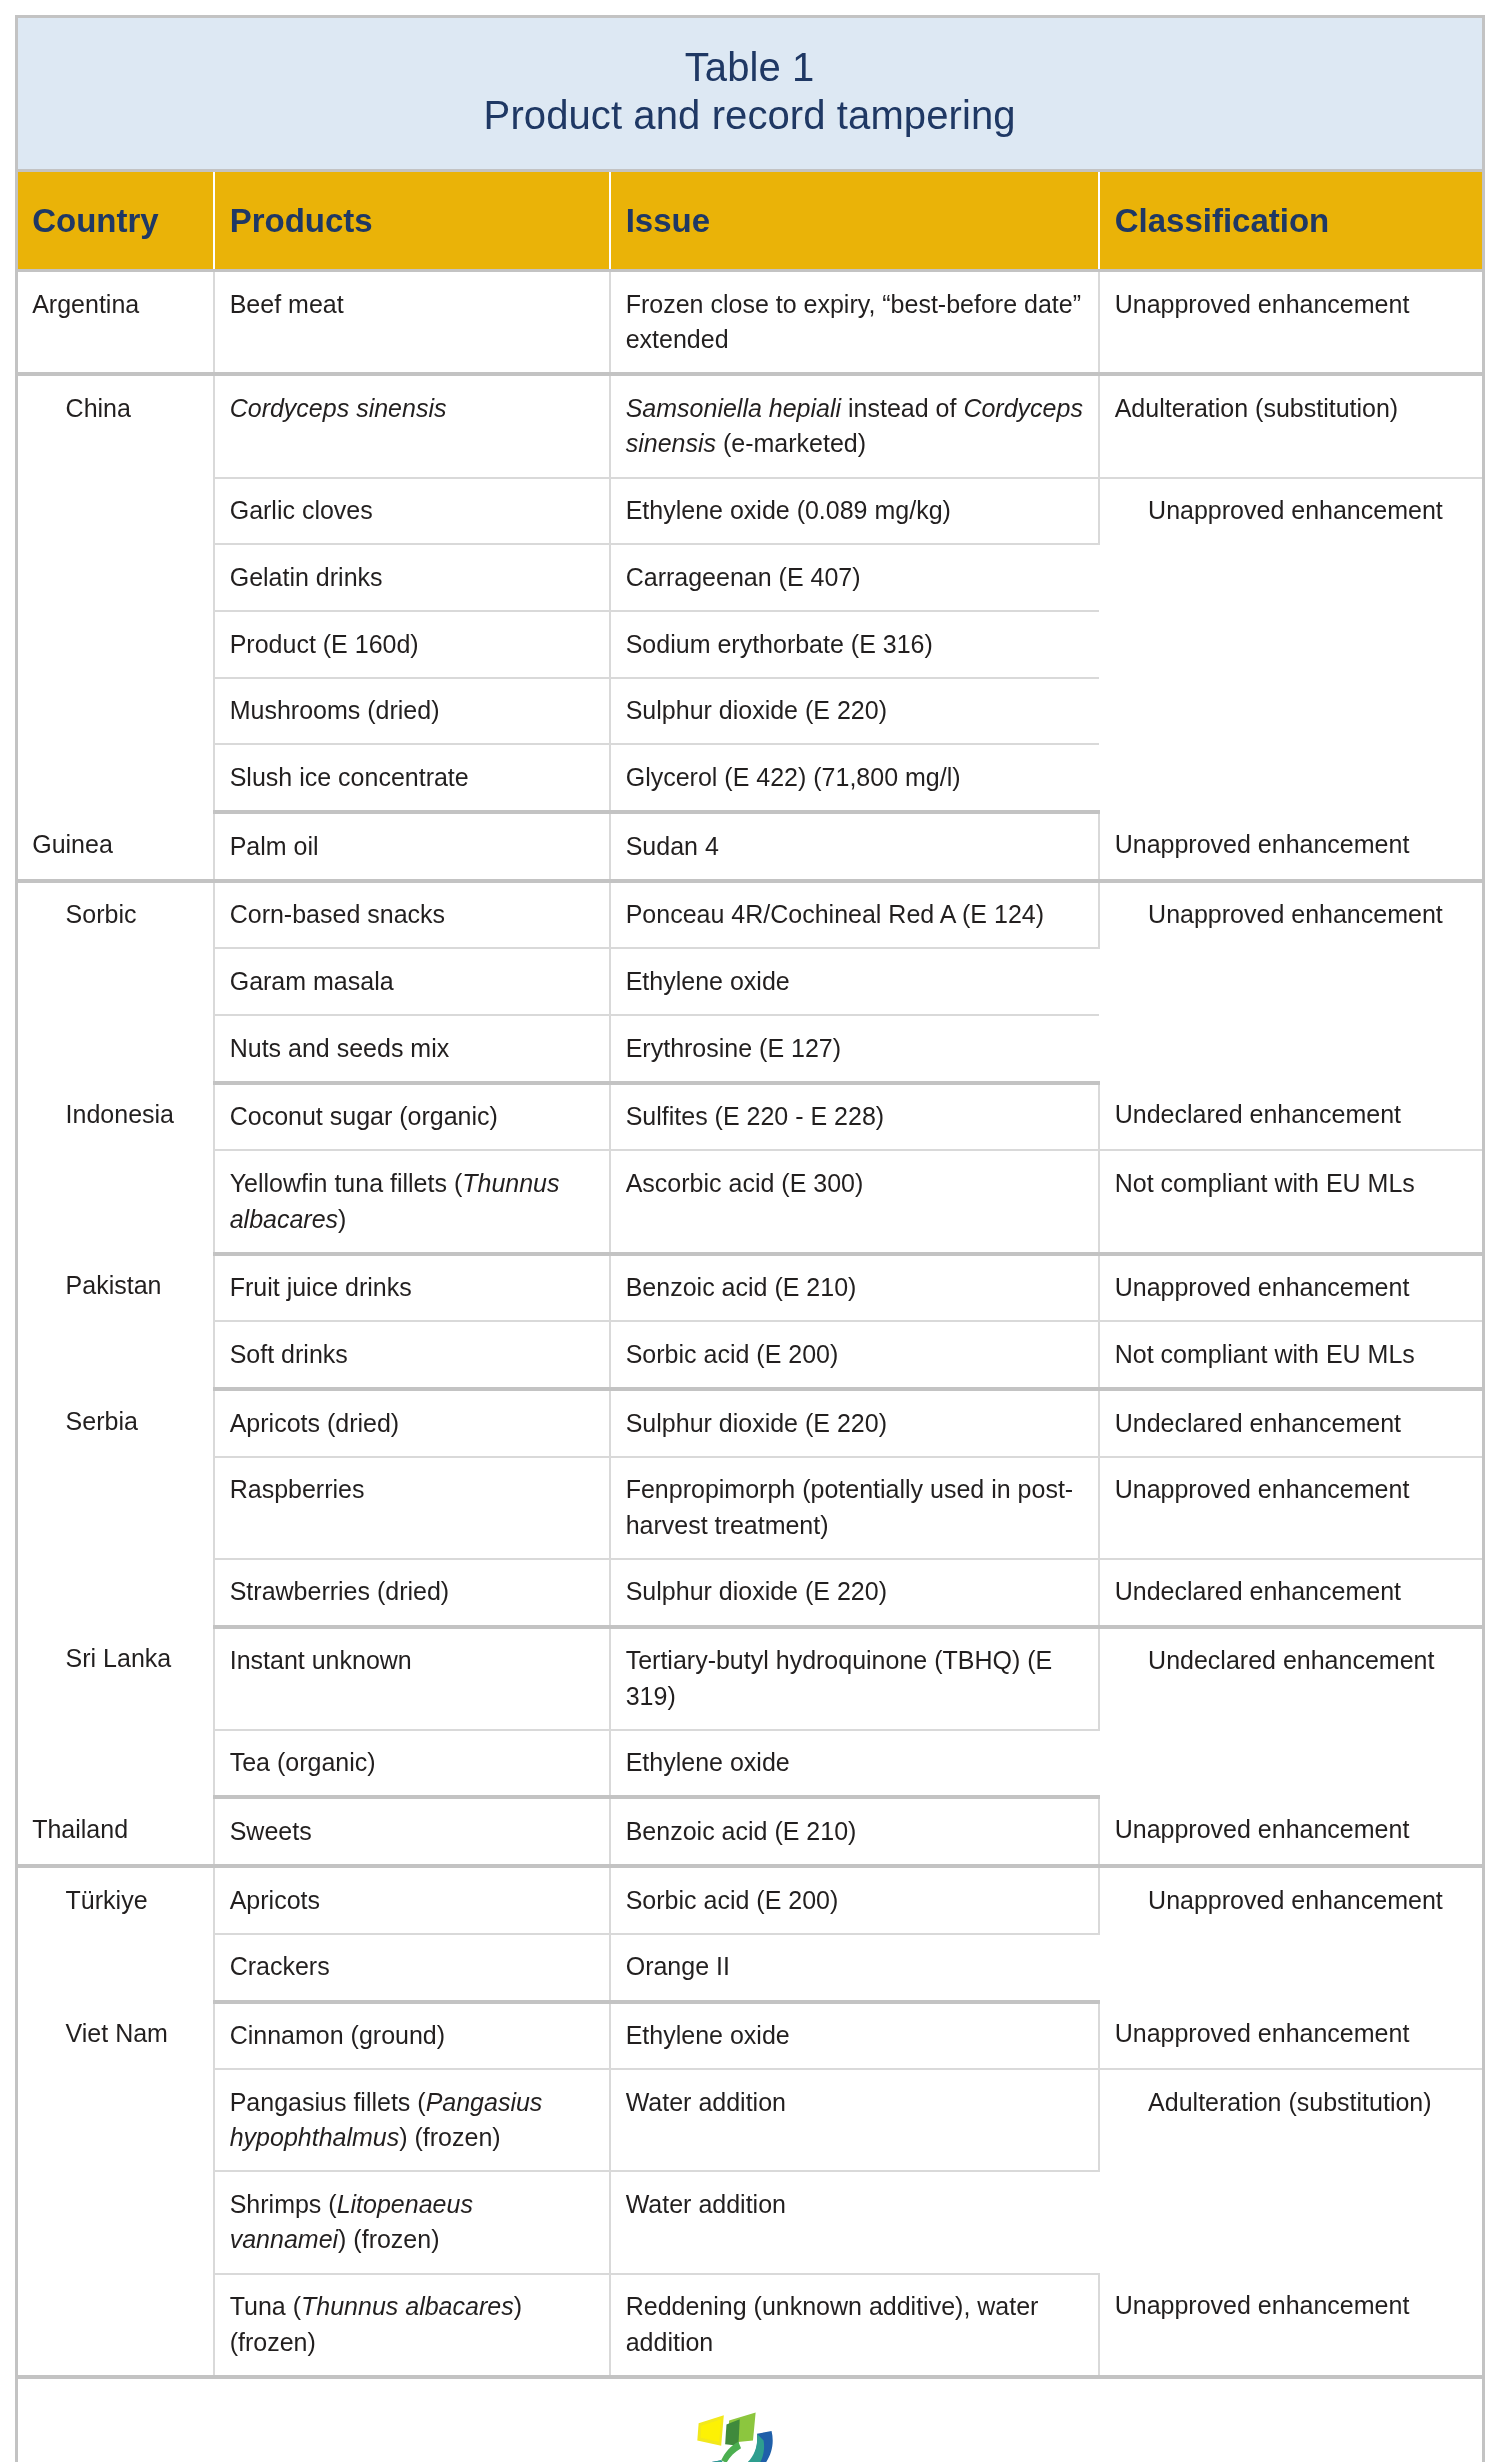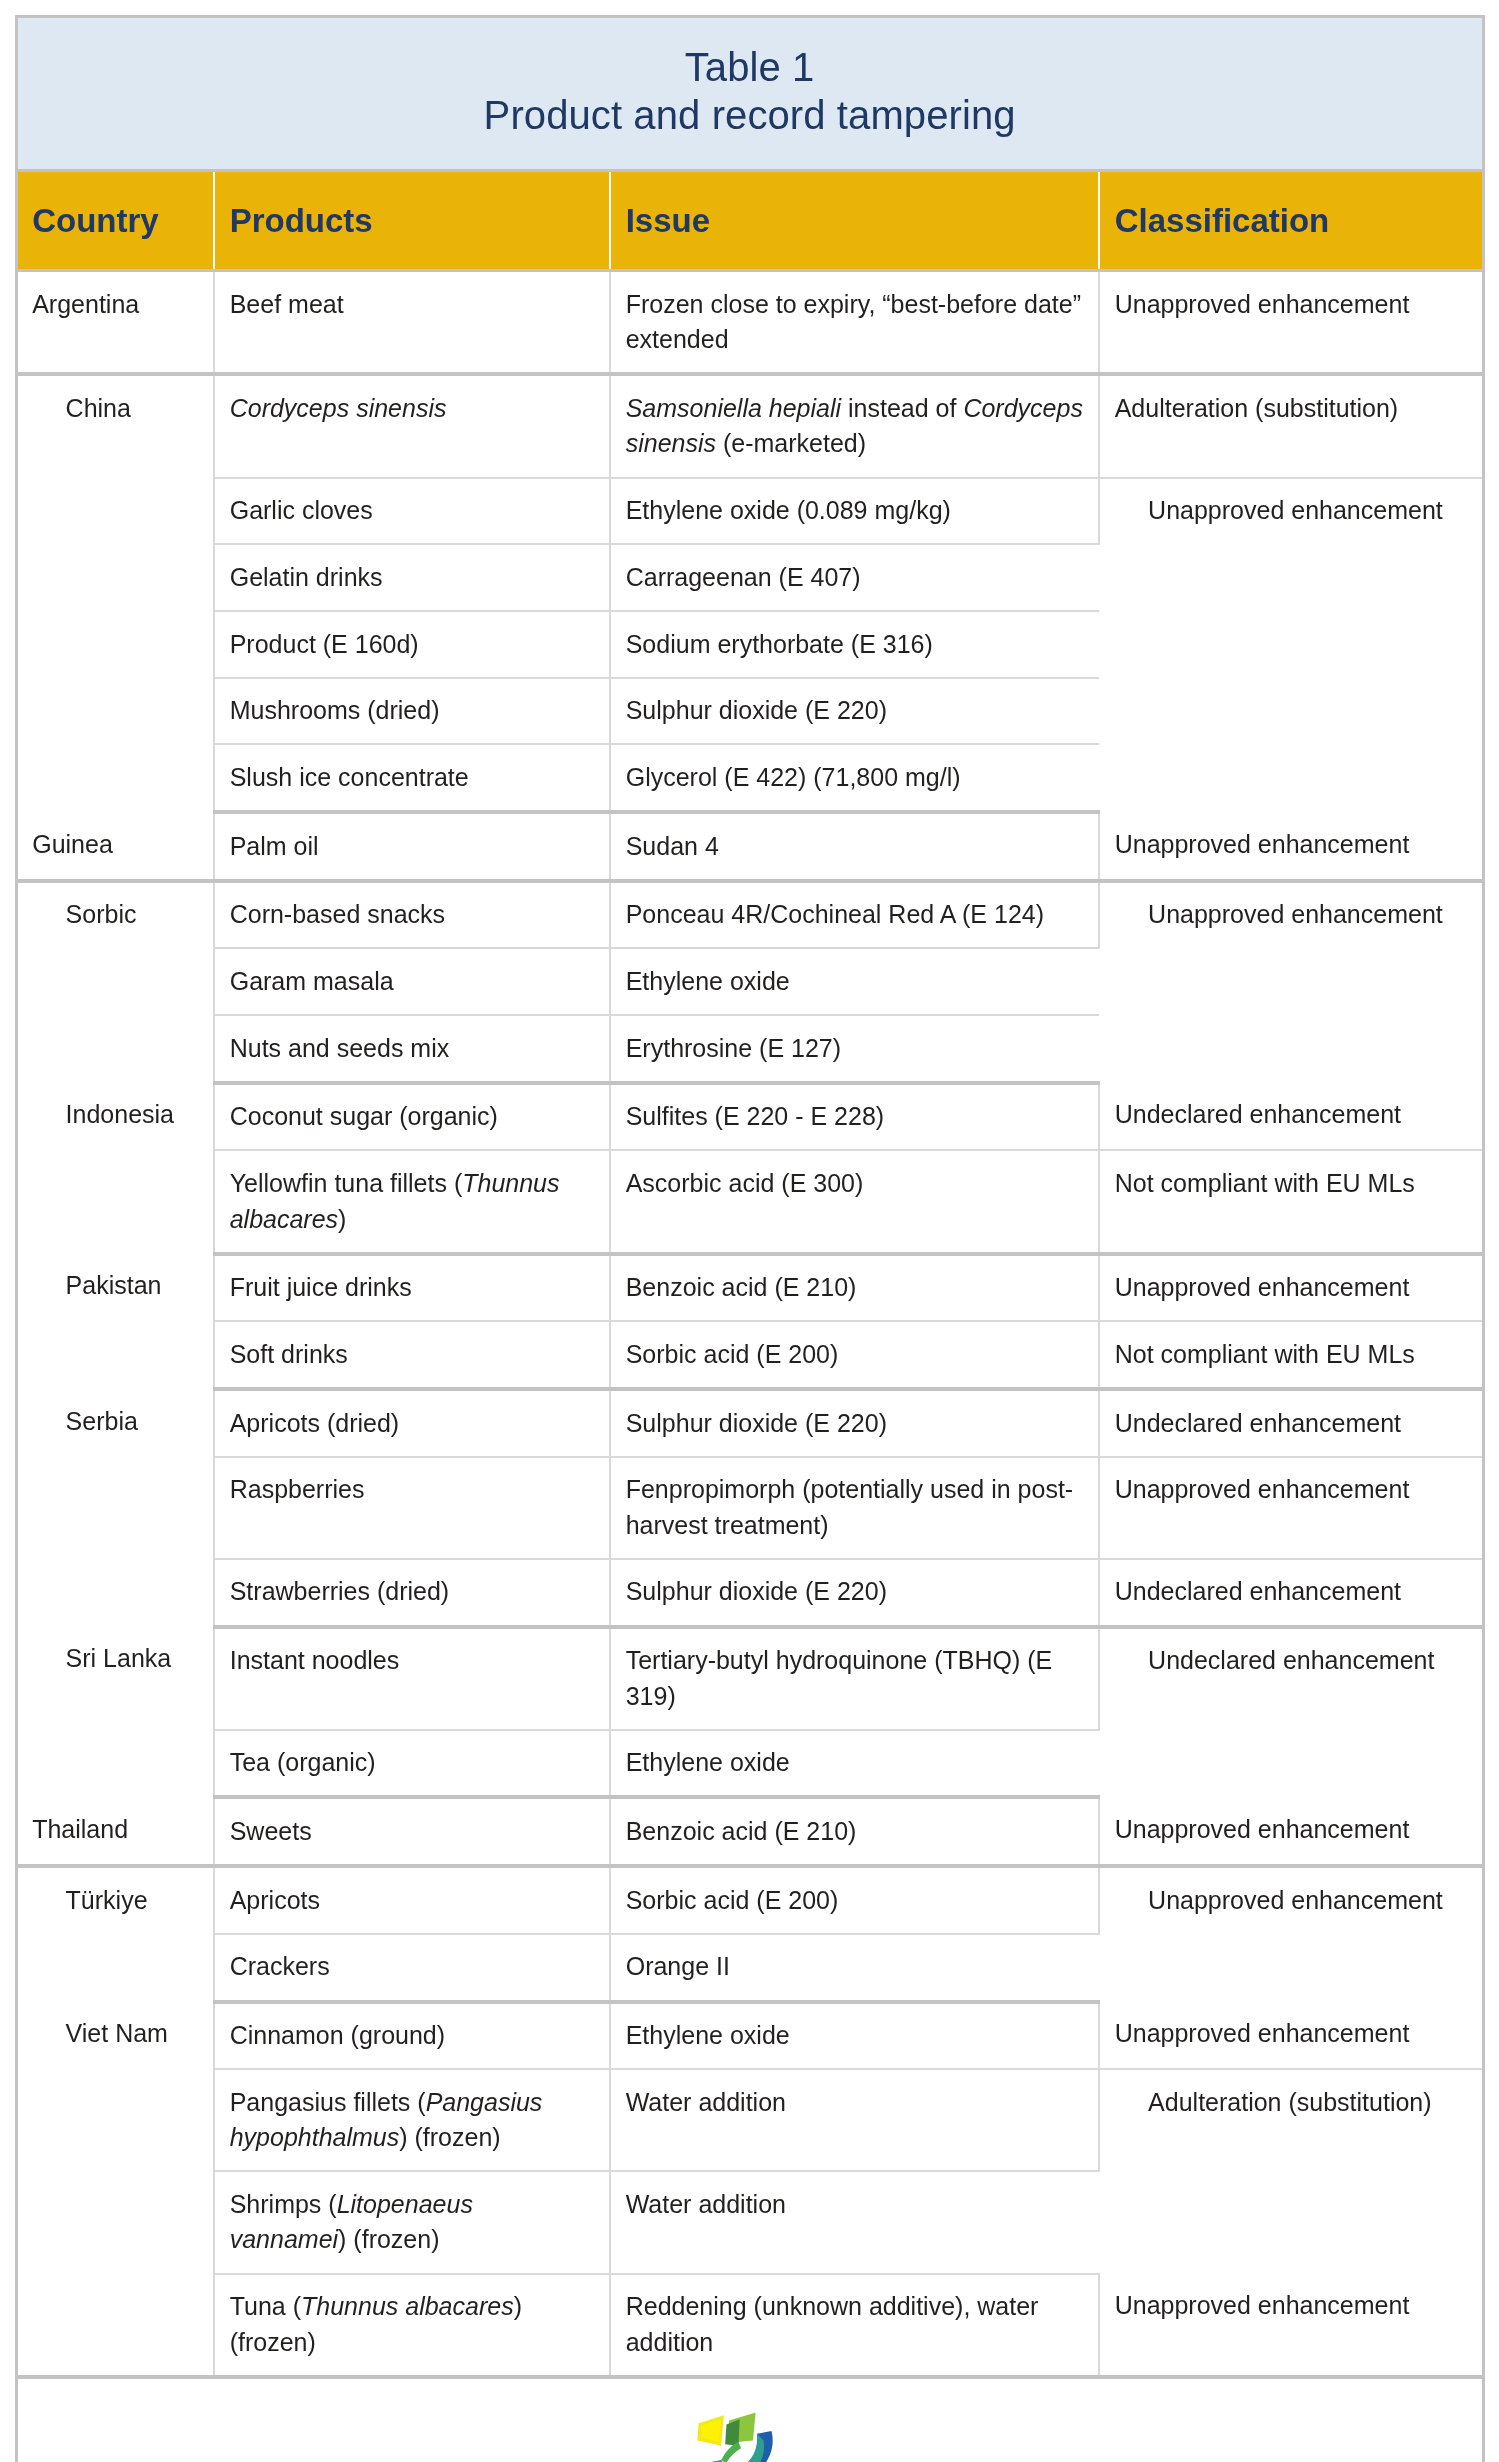--- a/index.html
+++ b/index.html
@@ -238,21 +238,21 @@
       <td class="cell thin">Unapproved enhancement</td>
     </tr>
     <tr>
       <td class="cell thick">Strawberries (dried)</td>
       <td class="cell thick">Sulphur dioxide (E 220)</td>
       <td class="cell thick">Undeclared enhancement</td>
     </tr>
 
     <tr>
       <td class="cell country nb" rowspan="2">Sri Lanka</td>
-      <td class="cell thin">Instant noodles</td>
+      <td class="cell thin">Instant unknown</td>
       <td class="cell thin">Tertiary-butyl hydroquinone (TBHQ) (E 319)</td>
       <td class="cell nb" rowspan="2">Undeclared enhancement</td>
     </tr>
     <tr>
       <td class="cell thick">Tea (organic)</td>
       <td class="cell thick">Ethylene oxide</td>
     </tr>
 
     <tr>
       <td class="cell country thick">Thailand</td>

